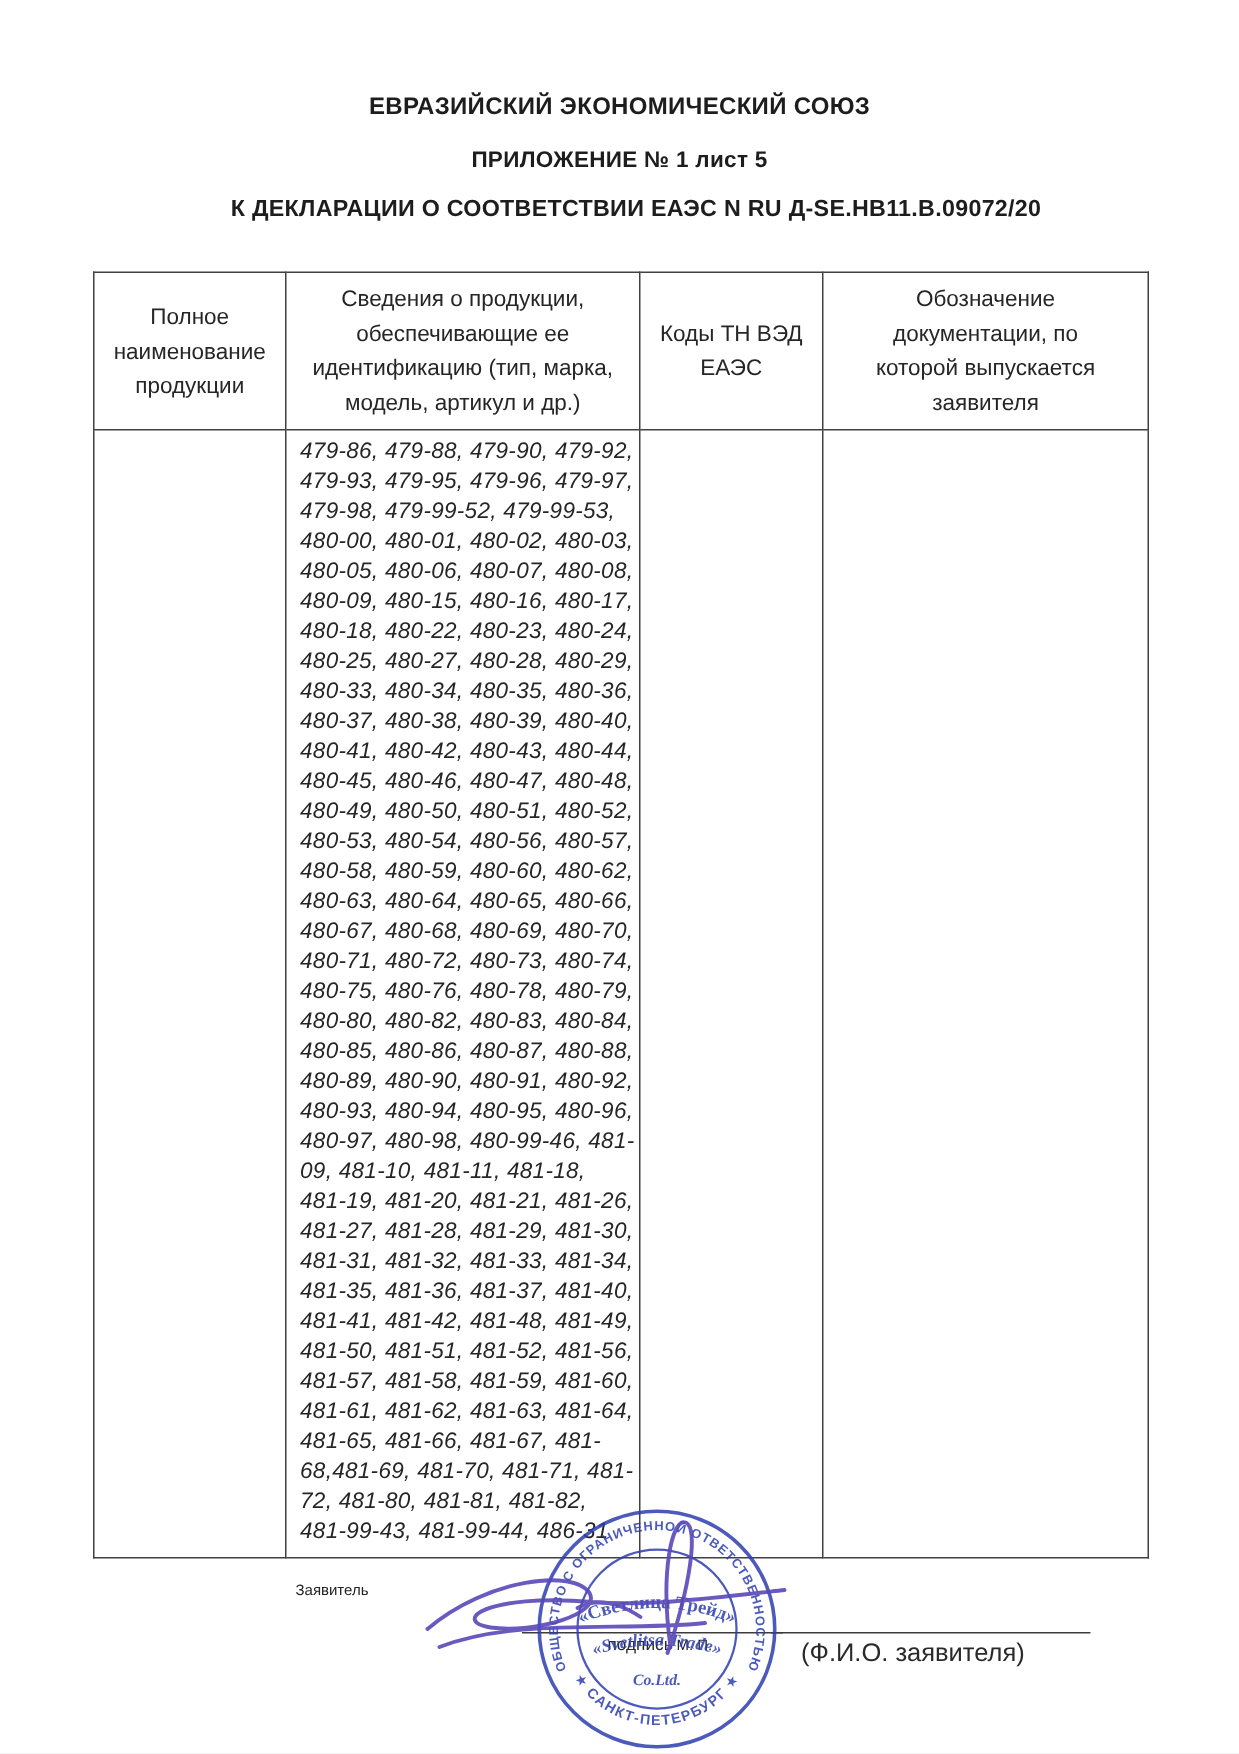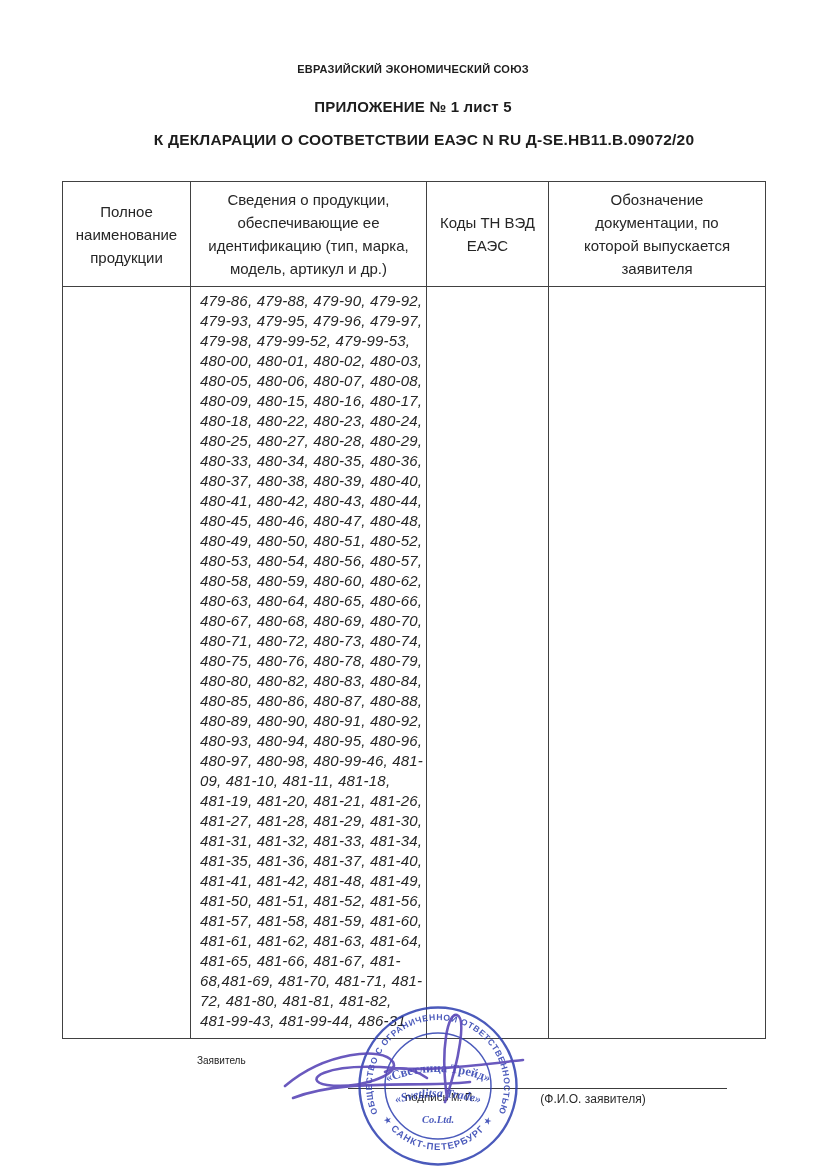--- a/index.html
+++ b/index.html
@@ -9,21 +9,21 @@
     background:#ffffff;
     overflow:hidden;
     font-family:"Liberation Sans","DejaVu Sans",sans-serif;
     color:#222222;
   }
   .title{
     position:absolute;left:0;width:826px;
     text-align:center;font-weight:bold;color:#1d1d1d;
     letter-spacing:0.2px;
   }
-  .title1{top:63px;font-size:11px;}
+  .title1{top:63px;font-size:16px;}
   .title2{top:98px;font-size:15px;}
   .title3{top:131px;font-size:15.5px;padding-left:11px;}
 
   table.decl{
     position:absolute;left:62px;top:181px;
     border-collapse:collapse;table-layout:fixed;
     width:703px;
     border-radius:12px;
   }
   table.decl td{
@@ -48,22 +48,22 @@
   }
   .footer-text{position:absolute;font-size:10px;color:#232323;}
   .small-caption{position:absolute;font-size:11.5px;color:#2a2a2a;}
   .sig-line{position:absolute;height:1px;background:#3c3c3c;}
   .name-block{
     position:absolute;left:516px;top:1051px;width:210px;
     text-align:center;font-size:15px;line-height:19px;color:#232323;
   }
   .name-underline{position:absolute;left:514px;top:1088px;width:213px;height:1px;background:#3c3c3c;}
   .fio-caption{
-    position:absolute;left:488px;top:1092px;width:210px;
-    text-align:center;font-size:12px;color:#2a2a2a;
+    position:absolute;left:534px;top:1092px;width:210px;
+    text-align:left;font-size:17px;color:#2a2a2a;
   }
   .stamp-svg{position:absolute;left:353px;top:1001px;opacity:0.85;}
   .sign-svg{position:absolute;left:265px;top:1000px;opacity:0.9;}
   .stamp-ring-text{font-family:"Liberation Sans","DejaVu Sans",sans-serif;font-size:8.6px;font-weight:600;letter-spacing:0.7px;}
   .stamp-city-text{font-family:"Liberation Sans","DejaVu Sans",sans-serif;font-size:9.5px;font-weight:600;letter-spacing:1px;}
   .stamp-center1{font-family:"Liberation Serif","DejaVu Serif",serif;font-size:12.5px;font-weight:bold;}
   .stamp-center2{font-family:"Liberation Serif","DejaVu Serif",serif;font-size:12px;font-weight:bold;font-style:italic;}
   .stamp-center3{font-family:"Liberation Serif","DejaVu Serif",serif;font-size:10.5px;font-weight:bold;font-style:italic;}
 </style>
 </head>

